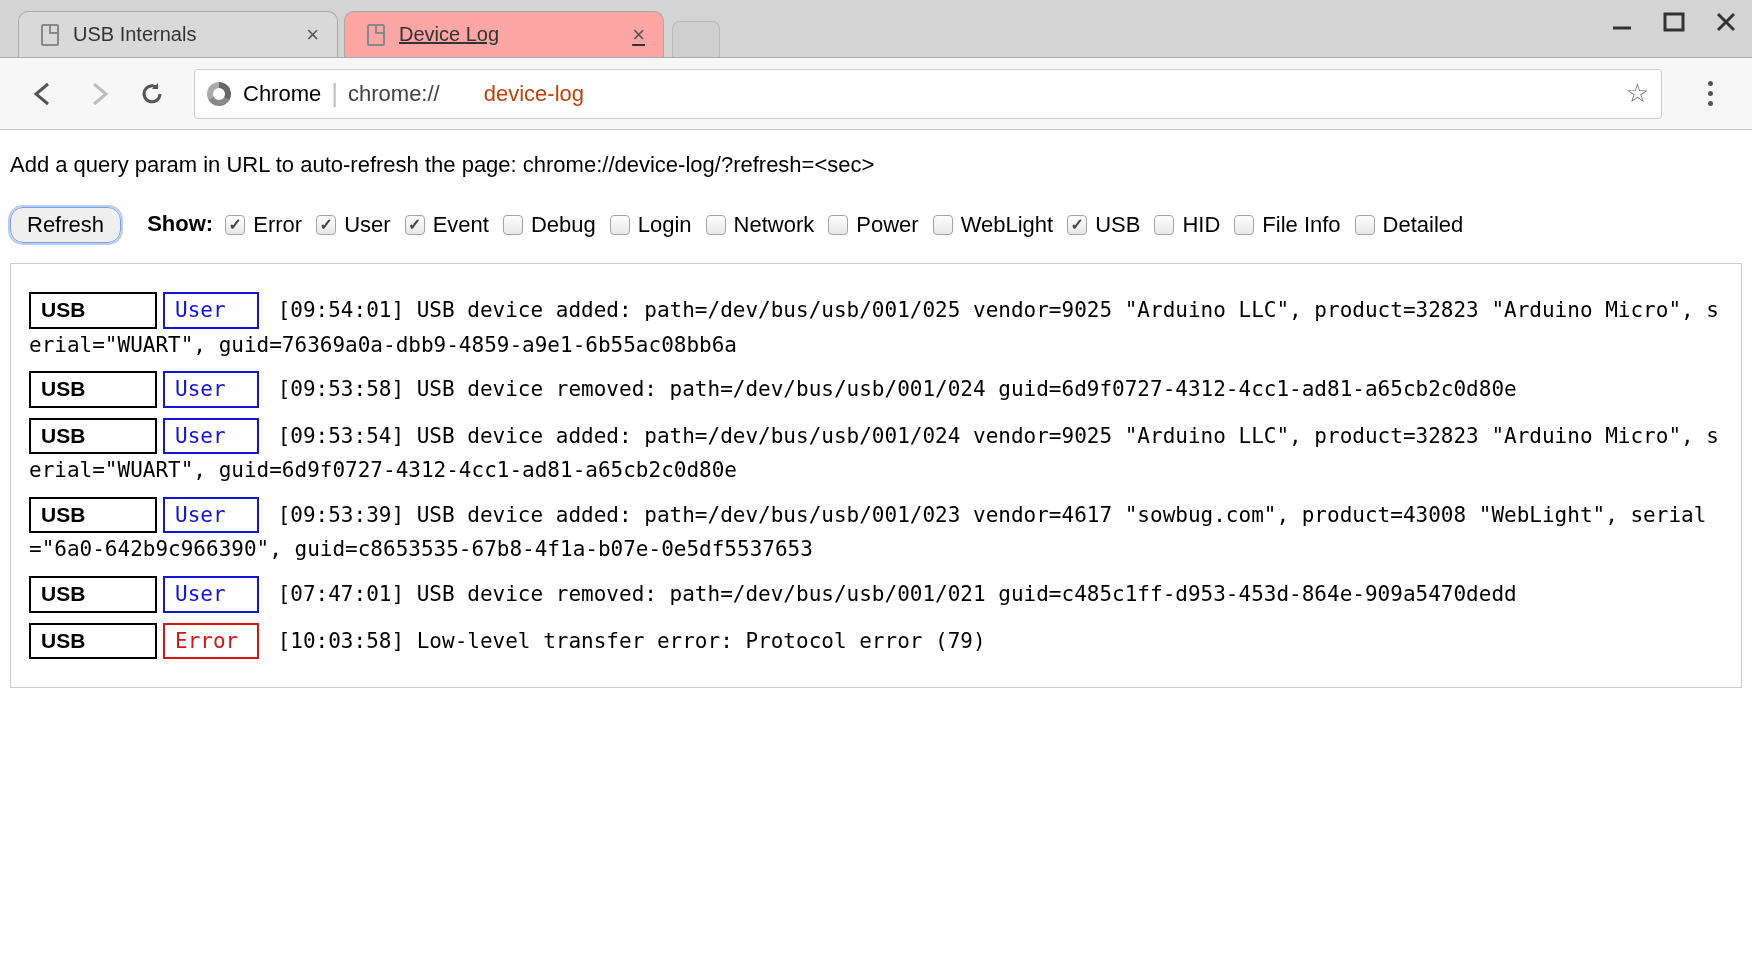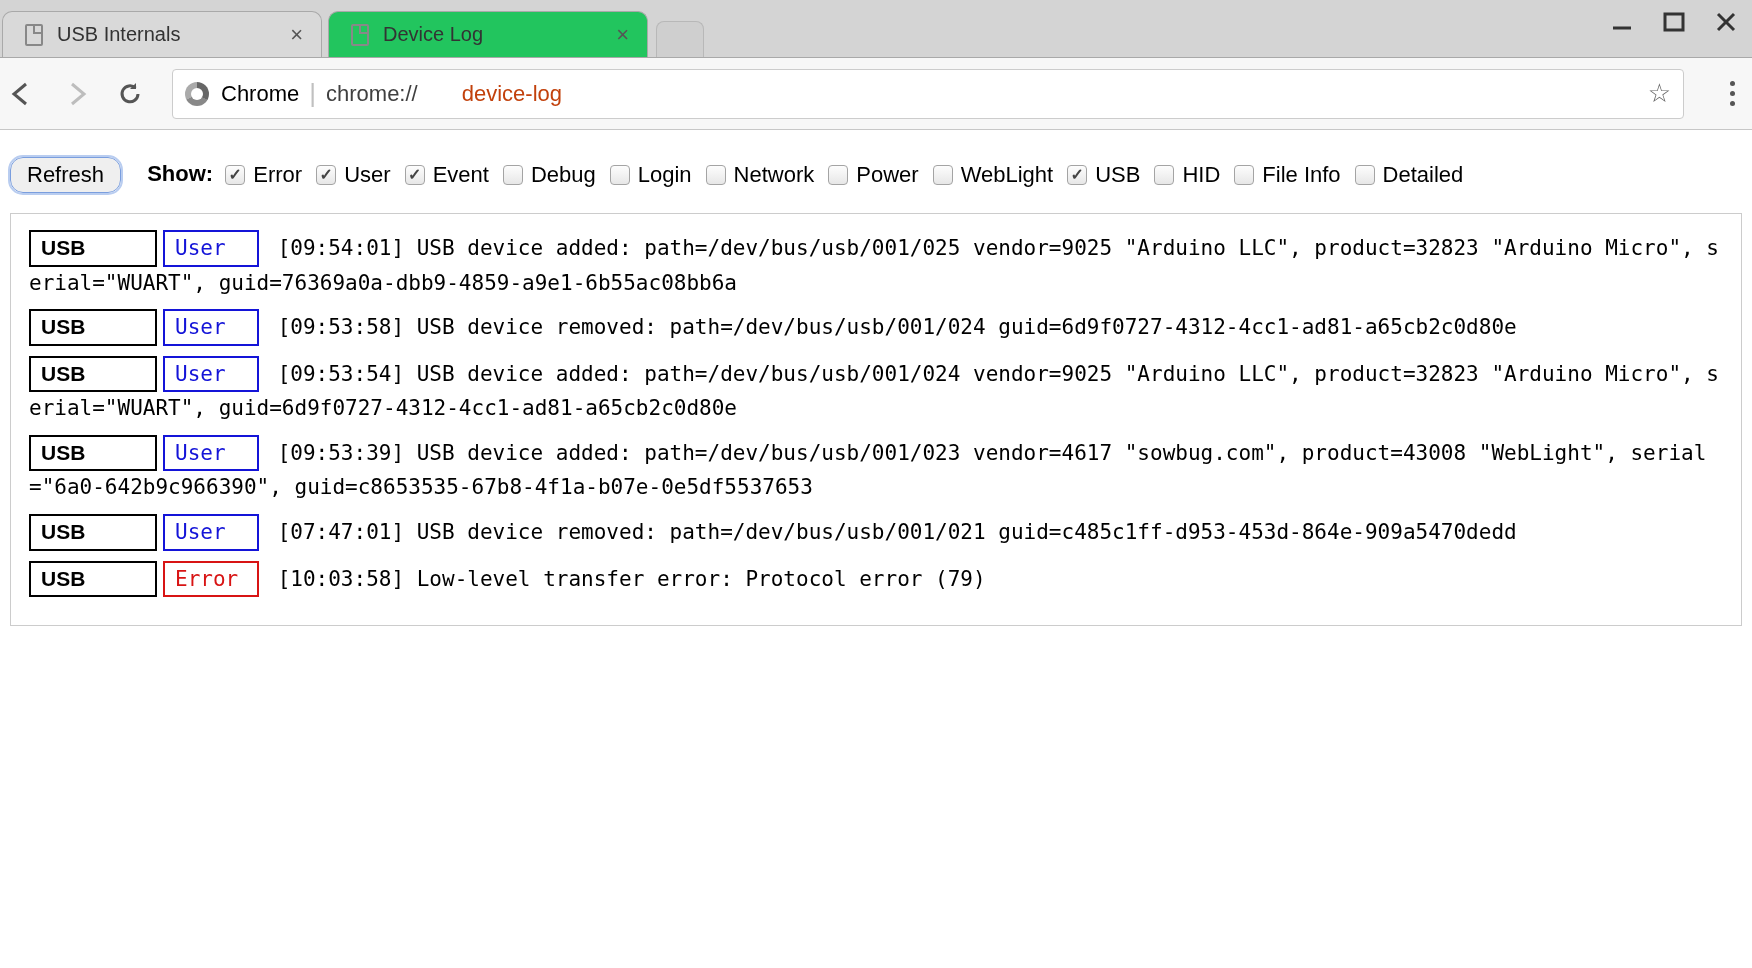--- a/index.html
+++ b/index.html
@@ -10,40 +10,41 @@
       width: 1752px;
     }
 
     
     .titlebar {
       background: #d4d4d4;
       height: 58px;
       border-bottom: 1px solid #a9a9a9;
       display: flex;
       align-items: flex-end;
-      padding-left: 2px;
+      padding-left: 18px;
       position: relative;
     }
     .tab {
       height: 46px;
       min-width: 320px;
       display: flex;
       align-items: center;
       padding: 0 18px 0 22px;
       font-size: 20px;
       color: #333;
       border: 1px solid #a9a9a9;
       border-bottom: none;
       border-radius: 10px 10px 0 0;
       margin-right: 6px;
       background: #d9d9d9;
       position: relative;
     }
     .tab.active {
-      background: #22c55e;
+      background: #fca5a5;
+      text-decoration: underline;
     }
     .tab .page-ico {
       width: 18px; height: 22px;
       border: 2px solid #888;
       border-radius: 2px;
       margin-right: 14px;
       position: relative;
     }
     .tab .page-ico::after {
       content: "";
@@ -79,21 +80,21 @@
     }
     .window-controls span svg { display:block; }
 
     
     .toolbar {
       height: 72px;
       background: #f7f7f7;
       border-bottom: 1px solid #c7c7c7;
       display: flex;
       align-items: center;
-      padding: 0 0;
+      padding: 0 22px;
       gap: 10px;
       justify-content: space-between;
     }
     .nav-btn {
       width: 44px; height: 44px;
       display: flex; align-items: center; justify-content: center;
       border-radius: 50%;
       color: #5a5a5a;
     }
     .nav-btn.disabled svg { stroke: #b2b2b2; }
@@ -173,21 +174,21 @@
     }
     .chk .box.checked::after{
       content:"✓"; font-size:16px; color:#444; font-weight:bold;
     }
     .ts-label { display:block; margin-top:-2px; }
 
     
     .log-panel {
       border: 1px solid #ccc;
       margin-top: 16px;
-      padding: 16px 18px 18px 18px;
+      padding: 28px 18px 18px 18px;
       font-family: "Menlo","Consolas",monospace;
       font-size: 21px;
       line-height: 1.55;
     }
     .log-entry { margin-bottom: 10px; word-break: break-all; }
     .badge {
       display: inline-block;
       border: 2px solid #000;
       font-family: -apple-system, Arial, sans-serif;
       font-weight: bold;
@@ -271,20 +272,21 @@
 
   <div class="menu-dots">
       <i></i>
       <i></i>
       <i></i>
     </div>
 </div>
 
 <div class="page">
 
+  <div class="hint">Add a query param in URL to auto-refresh the page: chrome://device-log/?refresh=&lt;sec&gt;</div>
 
   <div class="controls-row">
     <button class="refresh-btn">Refresh</button>
     <span class="show-lbl">Show:</span>
     <span id="filters-host"><label class="chk">
           <span class="box checked"></span>
           <span>Error</span>
         </label><label class="chk">
           <span class="box checked"></span>
           <span>User</span>

